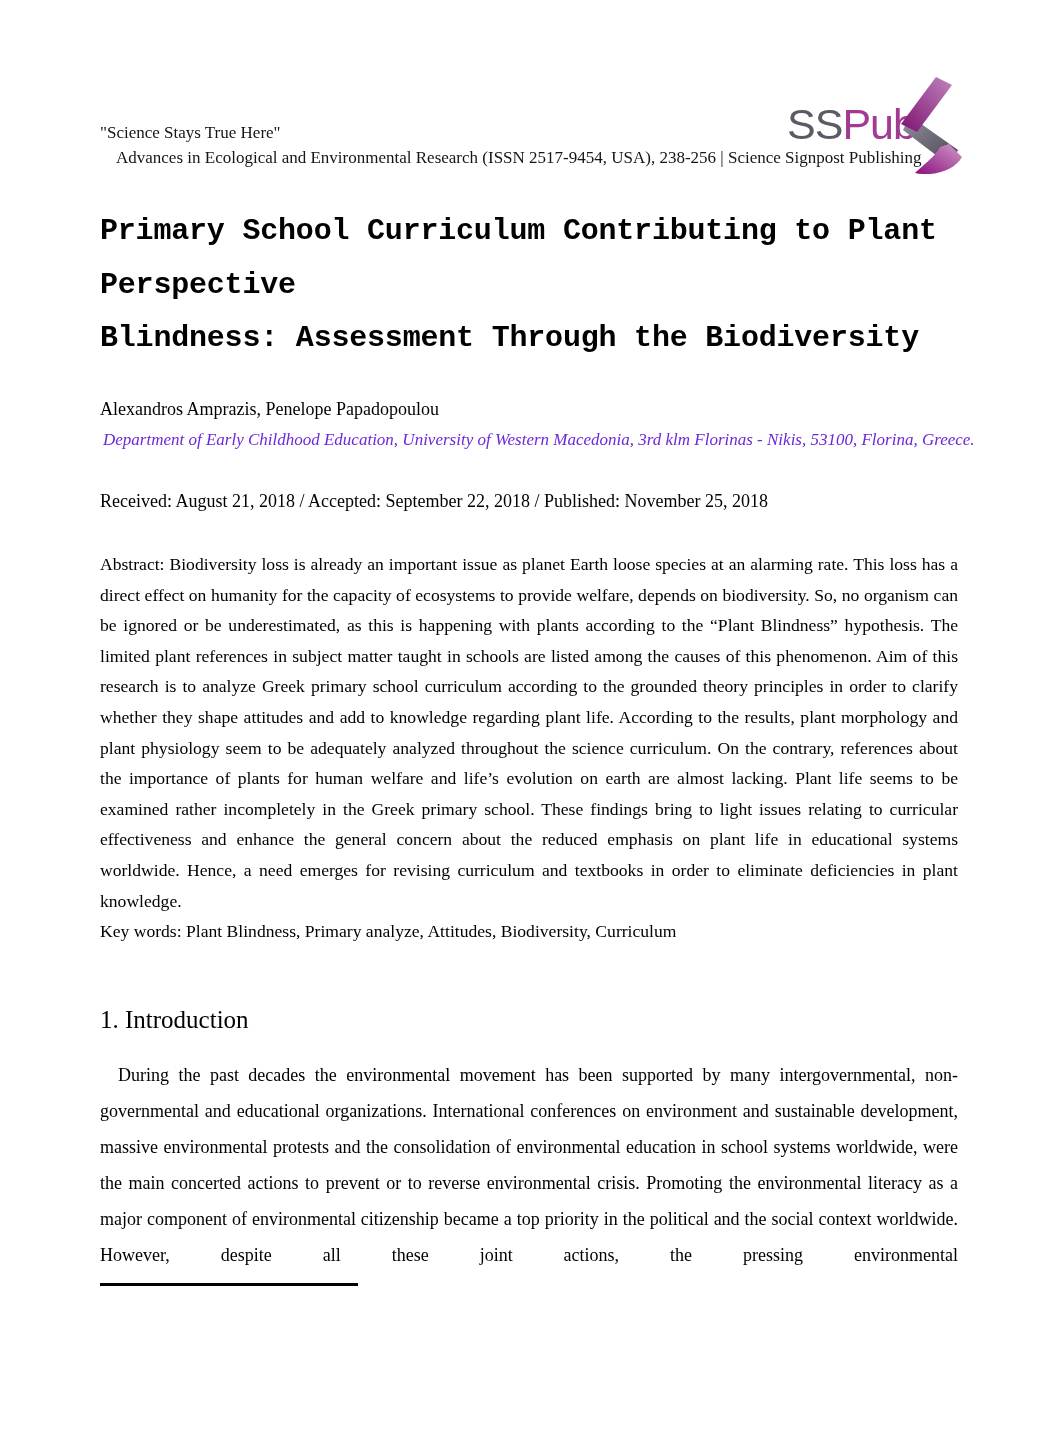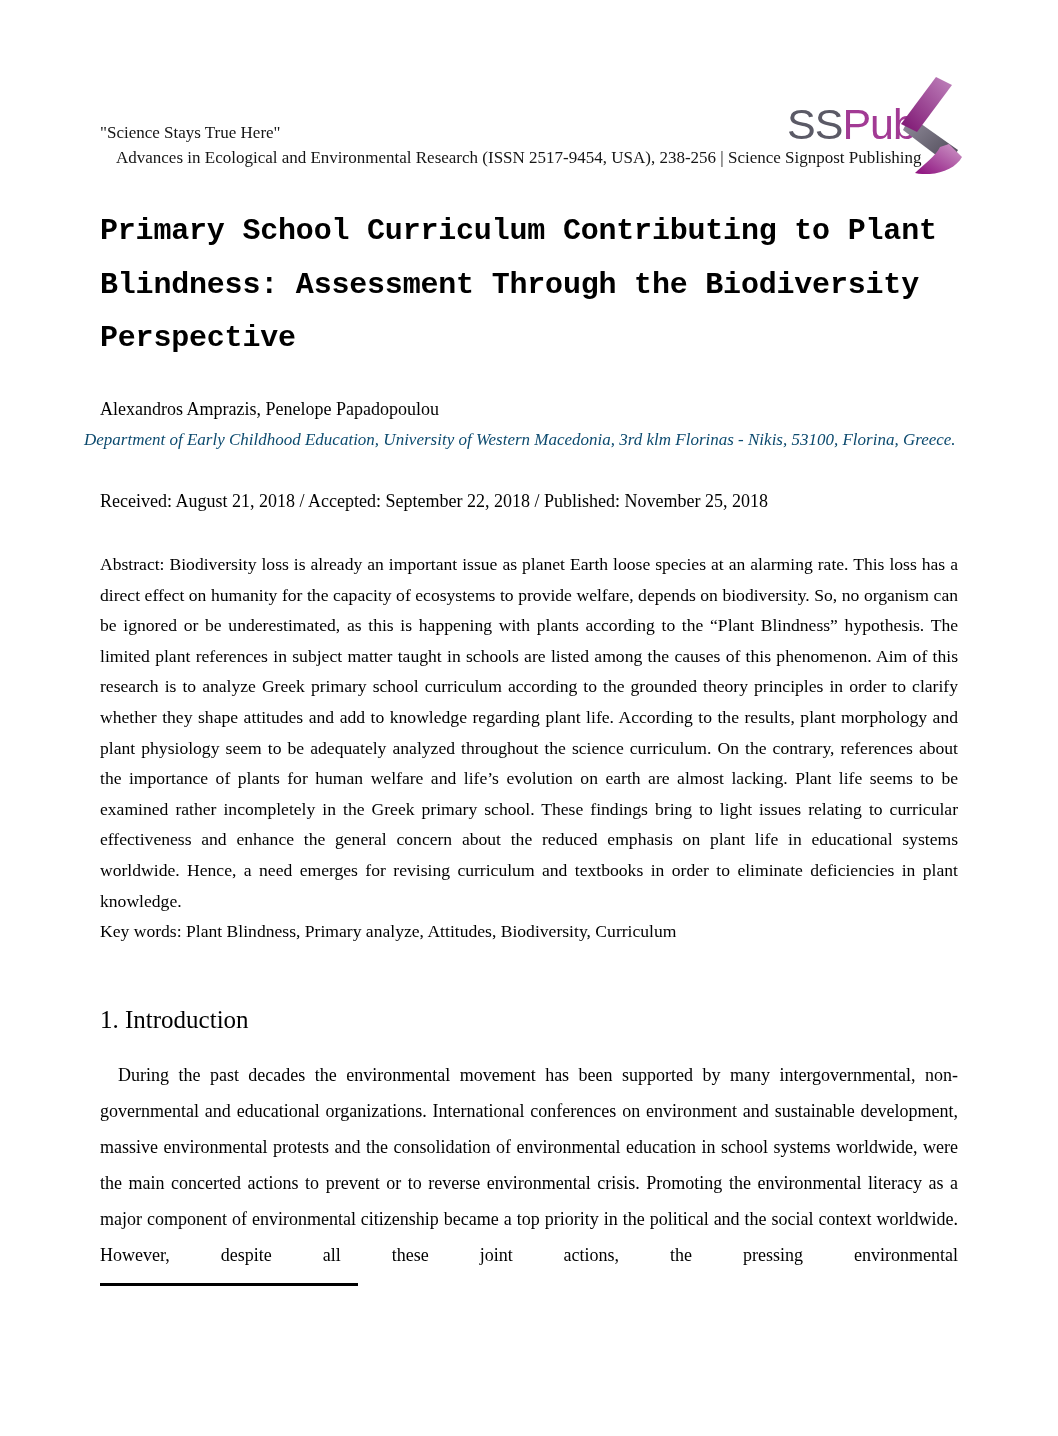--- a/index.html
+++ b/index.html
@@ -41,22 +41,22 @@
     font-family: Liberation Mono, monospace;
     font-size: 30px; font-weight: 700; letter-spacing: -0.2px;
     line-height: 53.5px; color: #000;
   }
   .title .tl { display: block; white-space: nowrap; }
   .authors {
     position: absolute; left: 100px; top: 399px;
     font-size: 18px; color: #000;
   }
   .affiliation {
-    position: absolute; left: 84px; top: 430px;
-    font-size: 17px; font-style: italic; color: #0c4a6e;
+    position: absolute; left: 103px; top: 430px;
+    font-size: 17px; font-style: italic; color: #6d28d9;
   }
   .dates {
     position: absolute; left: 100px; top: 491px;
     font-size: 18px; color: #000;
   }
   .abstract {
     position: absolute; left: 100px; top: 549px; width: 858px;
     font-size: 17.6px; line-height: 30.6px;
     text-align: justify; color: #000;
   }
@@ -110,22 +110,22 @@
         <stop class="st-pd" offset="1"></stop>
       </linearGradient>
     </defs>
     <polygon points="14,44 62,78 53,93 7,58" fill="url(#rg2)"></polygon>
     <polygon points="5,52 40,5 56,13 21,60" fill="url(#rg1)"></polygon>
     <path d="M53,72 L66,85 C59,98 38,105 19,101 C28,92 40,84 44,75 Z" fill="url(#rg3)"></path>
   </svg>
 
   <h1 class="title">
     <span class="tl">Primary School Curriculum Contributing to Plant</span>
+    <span class="tl">Perspective</span>
     <span class="tl">Blindness: Assessment Through the Biodiversity</span>
-    <span class="tl">Perspective</span>
   </h1>
 
   <div class="authors">Alexandros Amprazis, Penelope Papadopoulou</div>
   <div class="affiliation">Department of Early Childhood Education, University of Western Macedonia, 3rd klm Florinas - Nikis, 53100, Florina, Greece.</div>
   <div class="dates">Received: August 21, 2018 / Accepted: September 22, 2018 / Published: November 25, 2018</div>
 
   <p class="abstract"><b>Abstract:</b><span> Biodiversity loss is already an important issue as planet Earth loose species at an alarming rate. This loss has a direct effect on humanity for the capacity of ecosystems to provide welfare, depends on biodiversity. So, no organism can be ignored or be underestimated, as this is happening with plants according to the “Plant Blindness” hypothesis. The limited plant references in subject matter taught in schools are listed among the causes of this phenomenon. Aim of this research is to analyze Greek primary school curriculum according to the grounded theory principles in order to clarify whether they shape attitudes and add to knowledge regarding plant life. According to the results, plant morphology and plant physiology seem to be adequately analyzed throughout the science curriculum. On the contrary, references about the importance of plants for human welfare and life’s evolution on earth are almost lacking. Plant life seems to be examined rather incompletely in the Greek primary school. These findings bring to light issues relating to curricular effectiveness and enhance the general concern about the reduced emphasis on plant life in educational systems worldwide. Hence, a need emerges for revising curriculum and textbooks in order to eliminate deficiencies in plant knowledge.</span></p>
 
   <p class="keywords"><b>Key words:</b><span> Plant Blindness, Primary analyze, Attitudes, Biodiversity, Curriculum</span></p>
 

